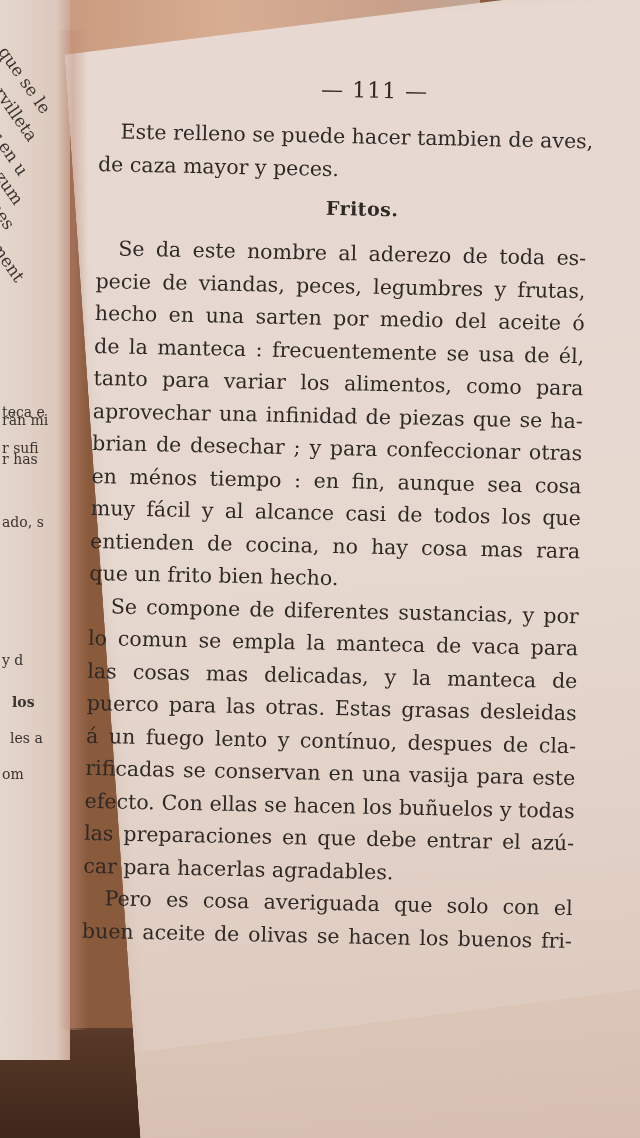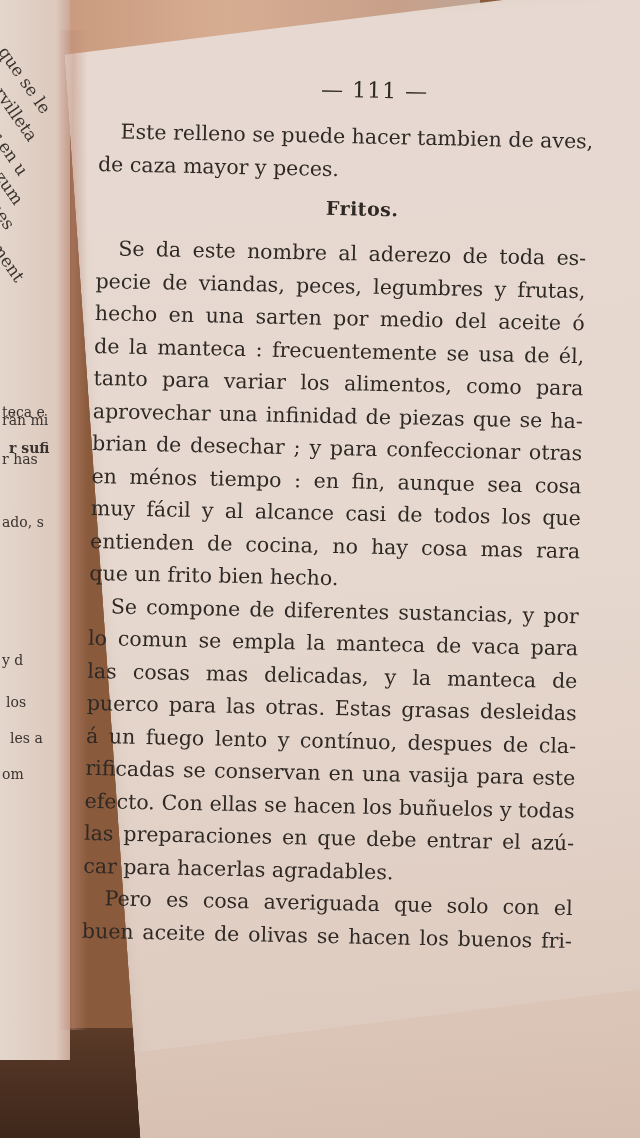--- a/index.html
+++ b/index.html
@@ -72,26 +72,26 @@
 <div class="left-page">
   <div class="left-frag" style="left:2px;top:30px;">e que se le</div>
   <div class="left-frag" style="left:-4px;top:68px;">servilleta</div>
   <div class="left-frag" style="left:-8px;top:110px;">cer en u</div>
   <div class="left-frag" style="left:-8px;top:146px;">de zum</div>
   <div class="left-frag" style="left:-10px;top:180px;">ñones</div>
   <div class="left-frag" style="left:-12px;top:216px;">etament</div>
 
   <div class="left-frag2" style="left:2px;top:372px;margin-top:40px;">rán mi</div>
   <div class="left-frag2" style="left:2px;top:404px;">teca e</div>
-  <div class="left-frag2" style="left:9px;top:440px;font-weight:bold;">r sufi</div>
+  <div class="left-frag2" style="left:2px;top:440px;">r sufi</div>
   <div class="left-frag2" style="left:2px;top:451px;">r has</div>
   <div class="left-frag2" style="left:2px;top:514px;">ado, s</div>
 
   <div class="left-frag2" style="left:2px;top:652px;">y d</div>
-  <div class="left-frag2" style="left:6px;top:694px;">los</div>
+  <div class="left-frag2" style="left:12px;top:694px;font-weight:bold;">los</div>
   <div class="left-frag2" style="left:10px;top:730px;">les a</div>
   <div class="left-frag2" style="left:2px;top:766px;">om</div>
 </div>
 
 <div class="page">
   <div class="page-bottom-edge"></div>
 </div>
 
 <div class="gutter"></div>
 

